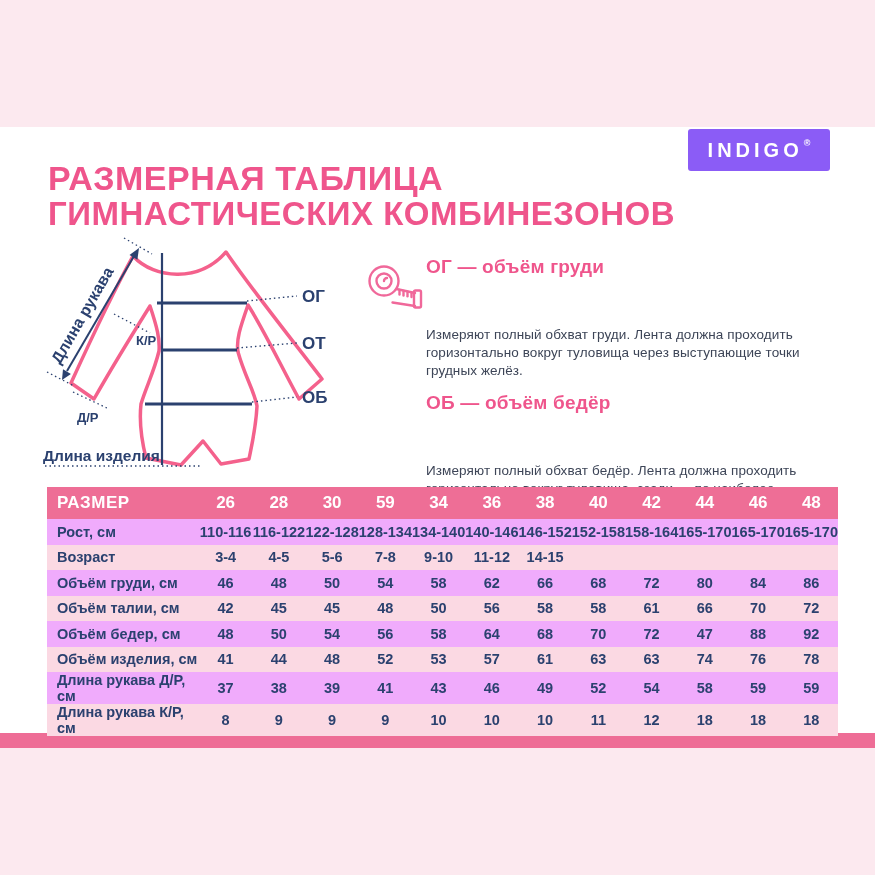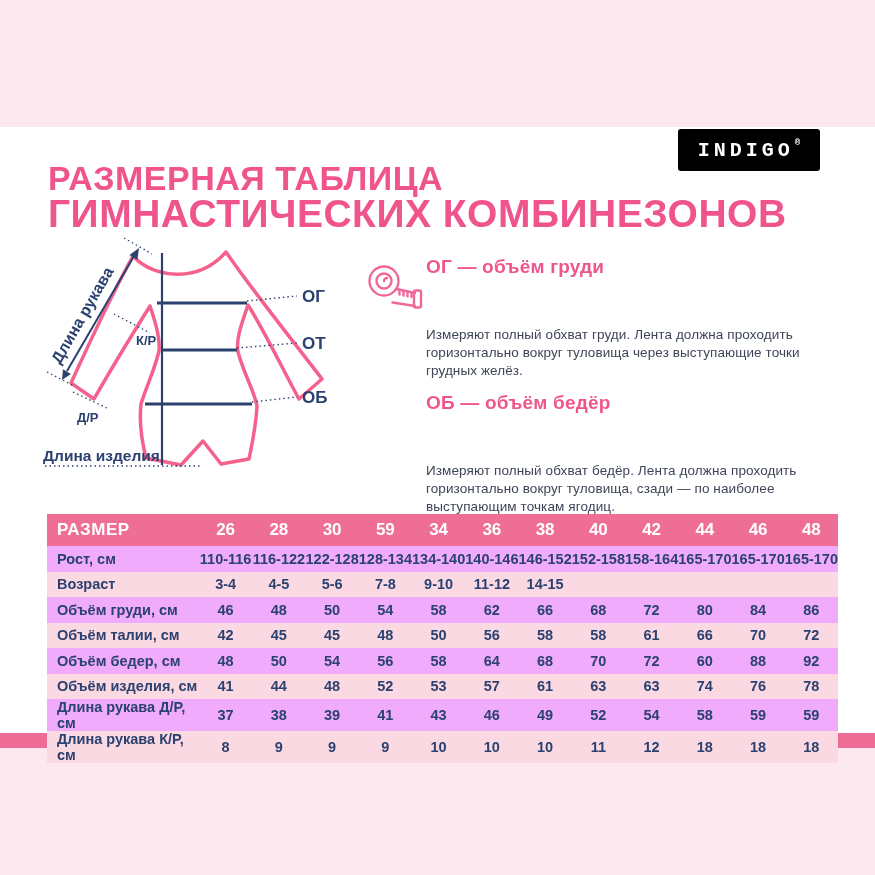--- a/index.html
+++ b/index.html
@@ -1,38 +1,38 @@
 <!DOCTYPE html>
 <html><head>
 <meta charset="utf-8">
 <style>
   html,body{margin:0;padding:0;}
   body{font-family:"Liberation Sans", sans-serif; background:#fce9ef;}
   .poster{position:relative;width:875px;height:875px;background:#fce9ef;overflow:hidden;}
   .content-white{position:absolute;top:127px;left:0;width:875px;height:606px;background:#ffffff;}
   .bottom-stripe{position:absolute;top:733px;left:0;width:875px;height:15px;background:#ee6d96;}
 
-  .logo{position:absolute;top:129px;right:55px;width:142px;height:42px;background:#000000;
-        border-radius:3px;display:flex;align-items:center;justify-content:center;font-family:Liberation Mono, monospace;}
+  .logo{position:absolute;top:129px;right:45px;width:142px;height:42px;background:#8b5cf6;
+        border-radius:3px;display:flex;align-items:center;justify-content:center;}
   .logo .brand{color:#ffffff;font-size:20px;font-weight:700;letter-spacing:4px;}
   .logo .reg{color:#ffffff;font-size:9px;font-weight:700;vertical-align:super;position:relative;top:-7px;margin-left:1px;}
 
   .title{position:absolute;left:48px;top:161px;color:#ef558c;}
   .title .line1{font-size:34px;font-weight:600;letter-spacing:0.5px;line-height:34px;}
-  .title .line2{font-size:39px;font-weight:800;letter-spacing:0.5px;line-height:38px;}
+  .title .line2{font-size:33px;font-weight:800;letter-spacing:0.5px;line-height:38px;}
 
   .diagram{position:absolute;left:40px;top:232px;width:320px;height:250px;}
   .tape-icon{position:absolute;left:364px;top:258px;width:60px;height:54px;}
 
   .measures{position:absolute;left:426px;top:256px;width:414px;}
   .measure-block{margin-bottom:13px;}
   .measure-heading{color:#ef558c;font-size:19px;font-weight:600;margin-bottom:5px;letter-spacing:0.2px;}
   .measure-text{color:#3d4557;font-size:13.5px;font-weight:500;line-height:1.32;letter-spacing:0.1px;margin-top:48px;}
 
-  .size-table-wrap{position:absolute;left:47px;top:487px;width:791px;margin-top:27px;}
+  .size-table-wrap{position:absolute;left:47px;top:487px;width:791px;}
   table.size-table{border-collapse:collapse;width:100%;table-layout:fixed;}
   table.size-table th, table.size-table td{padding:0;font-size:15px;color:#2b416f;font-weight:700;text-align:center;}
   table.size-table thead th{background:#ee6e96;color:#ffffff;height:32px;font-size:17px;}
   table.size-table thead th.lbl{text-align:left;padding-left:10px;letter-spacing:0.5px;}
   table.size-table tbody td{height:25.5px;font-size:14.5px;}
   table.size-table tbody td.lbl{text-align:left;padding-left:10px;}
   table.size-table tbody tr.odd{background:#f0abfc;}
   table.size-table tbody tr.even{background:#fbd9e3;}
 
   svg text{font-family:"Liberation Sans", sans-serif;}
@@ -231,21 +231,21 @@
             <td class="lbl">Объём  бедер, см</td>
             <td>48</td>
             <td>50</td>
             <td>54</td>
             <td>56</td>
             <td>58</td>
             <td>64</td>
             <td>68</td>
             <td>70</td>
             <td>72</td>
-            <td>60</td>
+            <td>47</td>
             <td>88</td>
             <td>92</td>
           </tr>
           <tr class="even">
             <td class="lbl">Объём изделия, см</td>
             <td>41</td>
             <td>44</td>
             <td>48</td>
             <td>52</td>
             <td>53</td>

